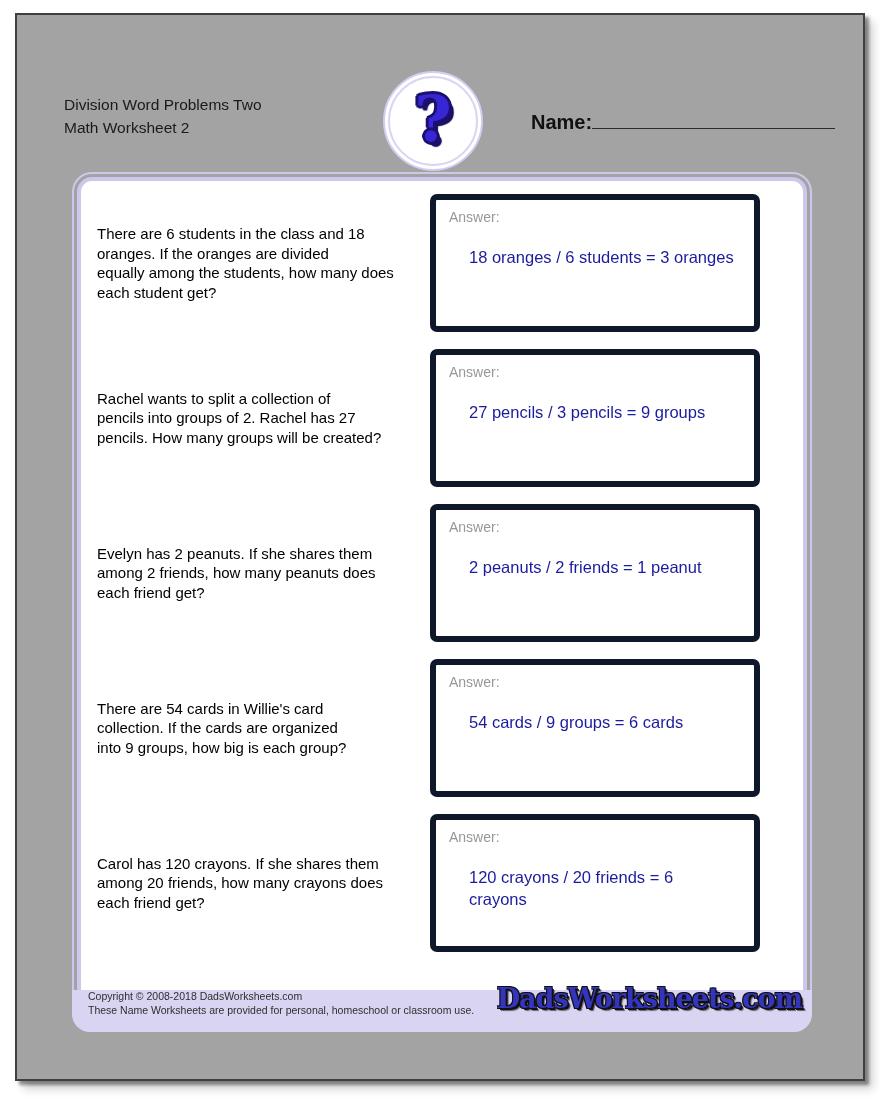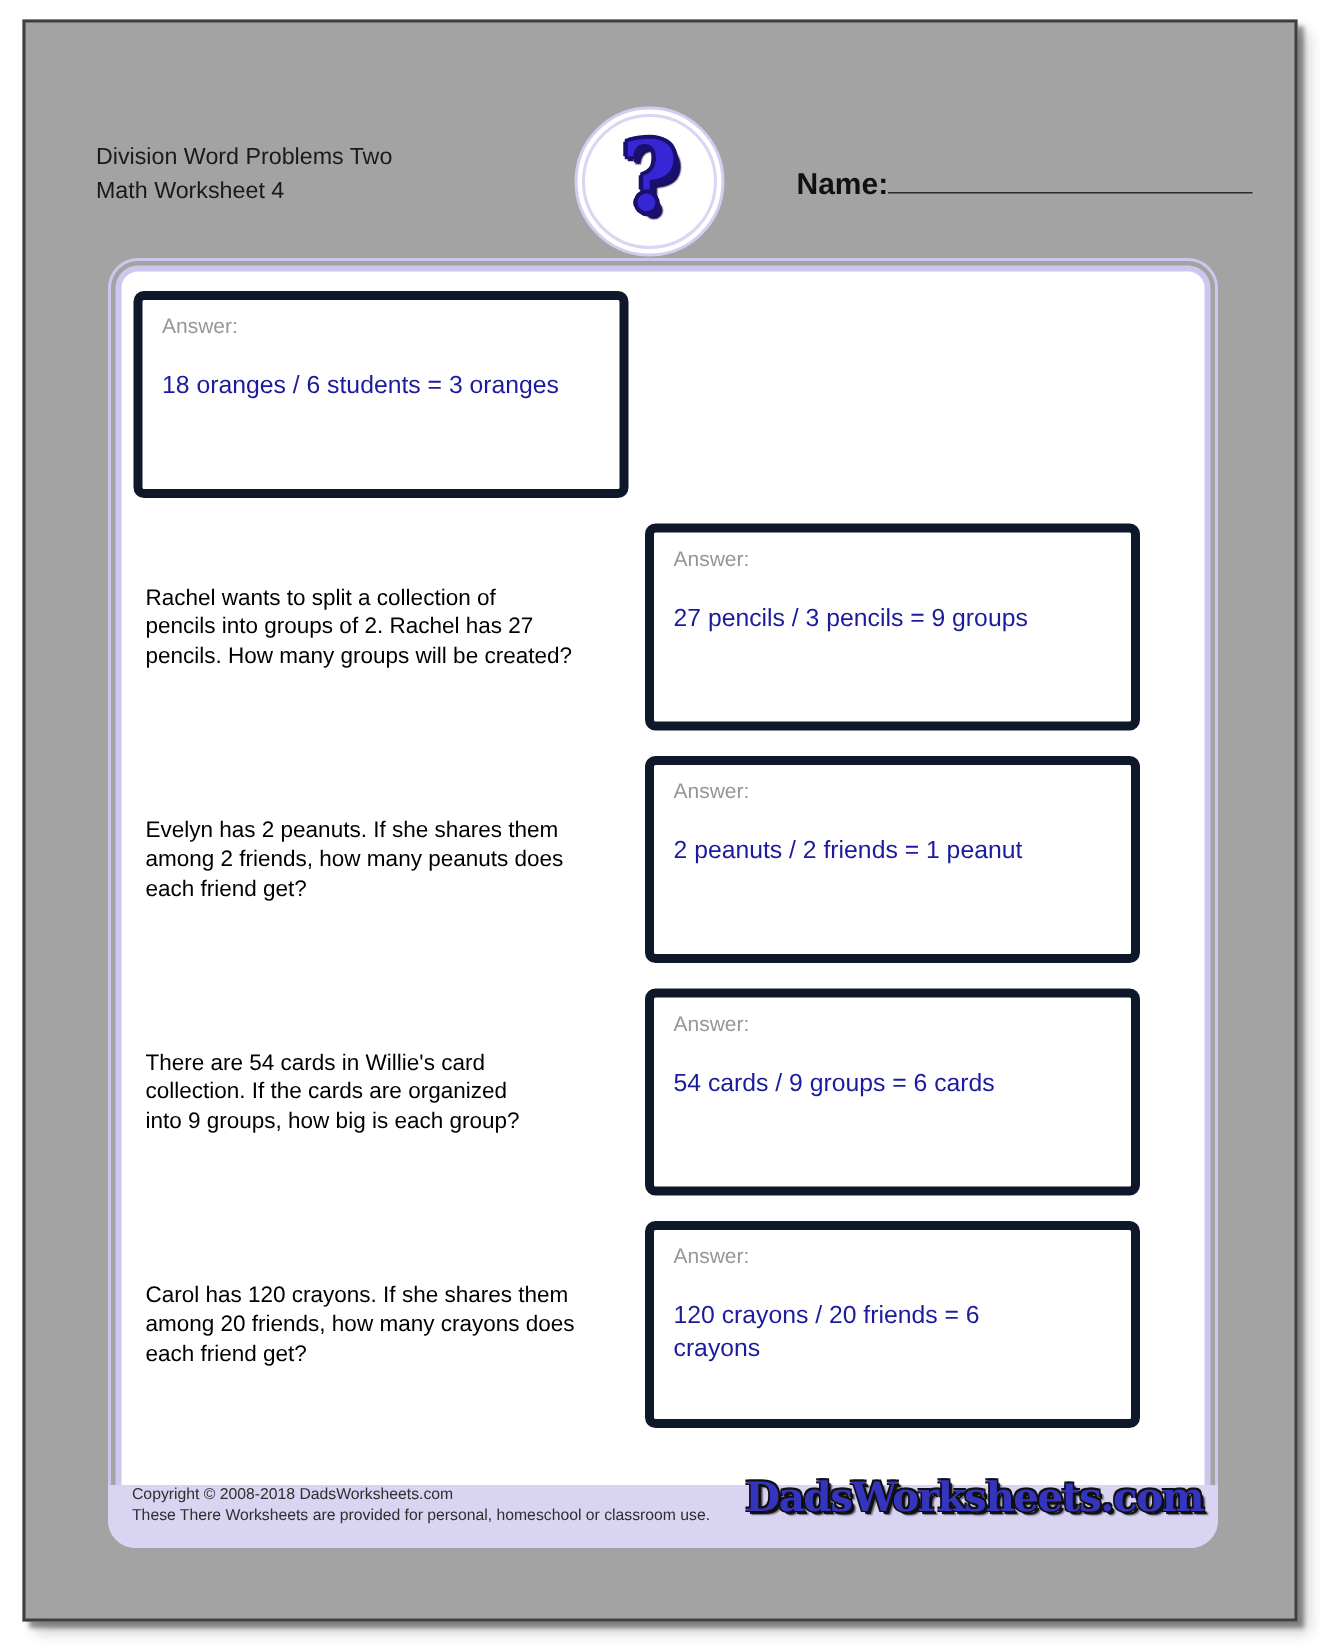--- a/index.html
+++ b/index.html
@@ -99,20 +99,21 @@
   .answer-label {
     font-size: 14px;
     color: #979797;
   }
   .answer-text {
     margin-top: 21px;
     font-size: 16.5px;
     line-height: 22px;
     color: #1b1b9e;
     white-space: pre-line;
+    margin-left: 20px;
   }
   
   .footer-bar {
     position: absolute;
     left: -2px; right: -2px; bottom: -2px;
     height: 42px;
     background: #d9d4f2;
     border-radius: 0 0 18px 18px;
     display: flex;
     align-items: center;
@@ -134,37 +135,41 @@
     white-space: nowrap;
   }
 </style>
 </head>
 <body>
 
 <div class="page">
 
   <div class="title-block">
     <div>Division Word Problems Two</div>
-    <div>Math Worksheet 4</div>
+    <div>Math Worksheet 2</div>
   </div>
 
   <div class="logo-circle">
     <div class="logo-ring-inner">
       <span class="logo-qmark">?</span>
     </div>
   </div>
 
   <div class="name-block">
     <span>Name:</span><span class="name-line"></span>
   </div>
 
   <div class="main-box">
     <div class="main-box-inner">
 
       <div class="row">
+        <div class="question">There are 6 students in the class and 18
+oranges. If the oranges are divided
+equally among the students, how many does
+each student get?</div>
         <div class="answer-box">
           <div class="answer-label">Answer:</div>
           <div class="answer-text">18 oranges / 6 students = 3 oranges</div>
         </div>
       </div>
 
       <div class="row">
         <div class="question">Rachel wants to split a collection of
 pencils into groups of 2. Rachel has 27
 pencils. How many groups will be created?</div>
@@ -203,19 +208,19 @@
           <div class="answer-text">120 crayons / 20 friends = 6
 crayons</div>
         </div>
       </div>
 
     </div>
 
     <div class="footer-bar">
       <div class="copyright">
         <div>Copyright © 2008-2018 DadsWorksheets.com</div>
-        <div>These There Worksheets are provided for personal, homeschool or classroom use.</div>
+        <div>These Name Worksheets are provided for personal, homeschool or classroom use.</div>
       </div>
       <div class="brand-logo">DadsWorksheets.com</div>
     </div>
   </div>
 
 </div>
 
 </body></html>

